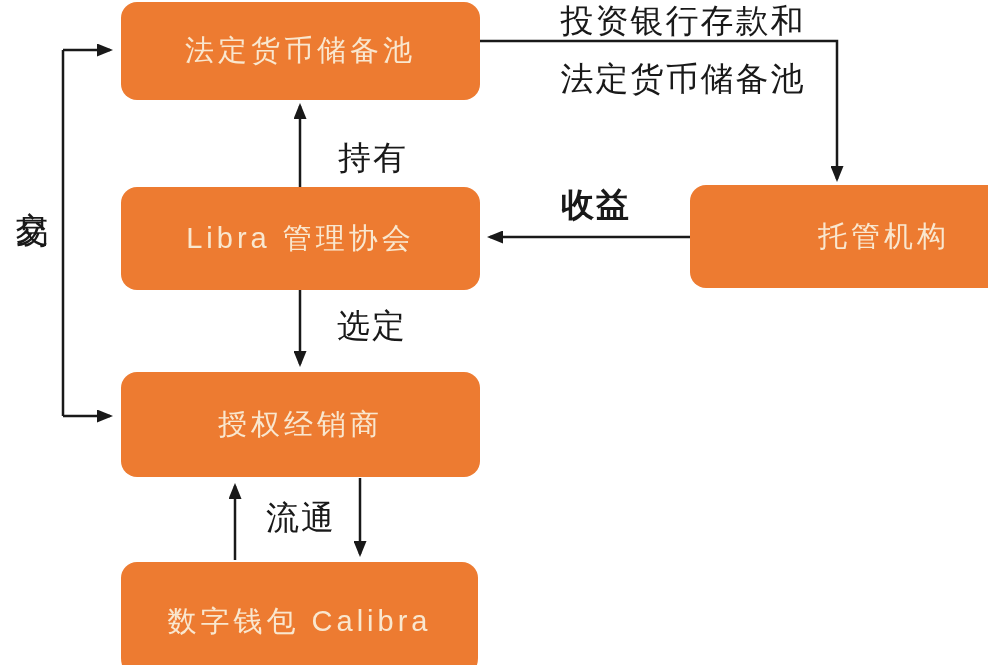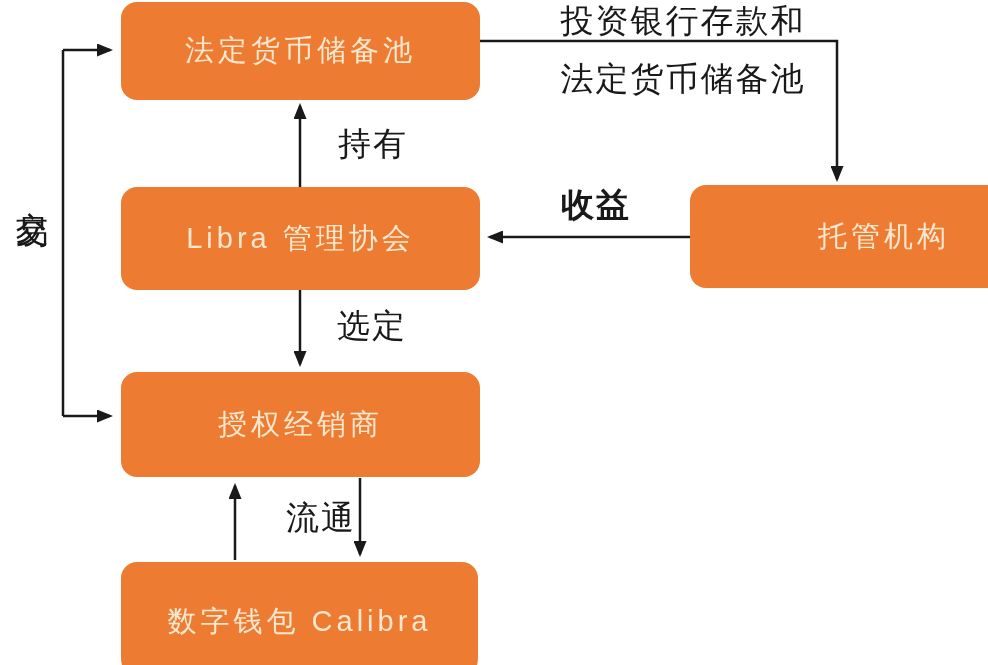--- a/index.html
+++ b/index.html
@@ -47,24 +47,24 @@
     font-size: 33px;
     letter-spacing: 2px;
     white-space: nowrap;
     line-height: 1;
     padding-left: 16px;
   }
   .lbl-invest { left: 480px; top: 0; width: 358px; height: 100px; }
   .lbl-invest .line { position: absolute; width: 100%; text-align: center; }
   .lbl-invest .line1 { top: 4px; }
   .lbl-invest .line2 { top: 62px; }
-  .lbl-hold      { left: 322px; top: 127px; }
+  .lbl-hold      { left: 322px; top: 141px; }
   .lbl-income    { left: 545px; top: 188px; font-weight: bold; }
   .lbl-select    { left: 321px; top: 309px; text-align: right; }
-  .lbl-circulate { left: 270px; top: 501px; }
+  .lbl-circulate { left: 250px; top: 501px; }
   .lbl-trade {
     left: 0px; top: 185px;
     writing-mode: vertical-rl;
     letter-spacing: 6px;
     height: 100px;
   }
 </style>
 </head>
 <body>
 

